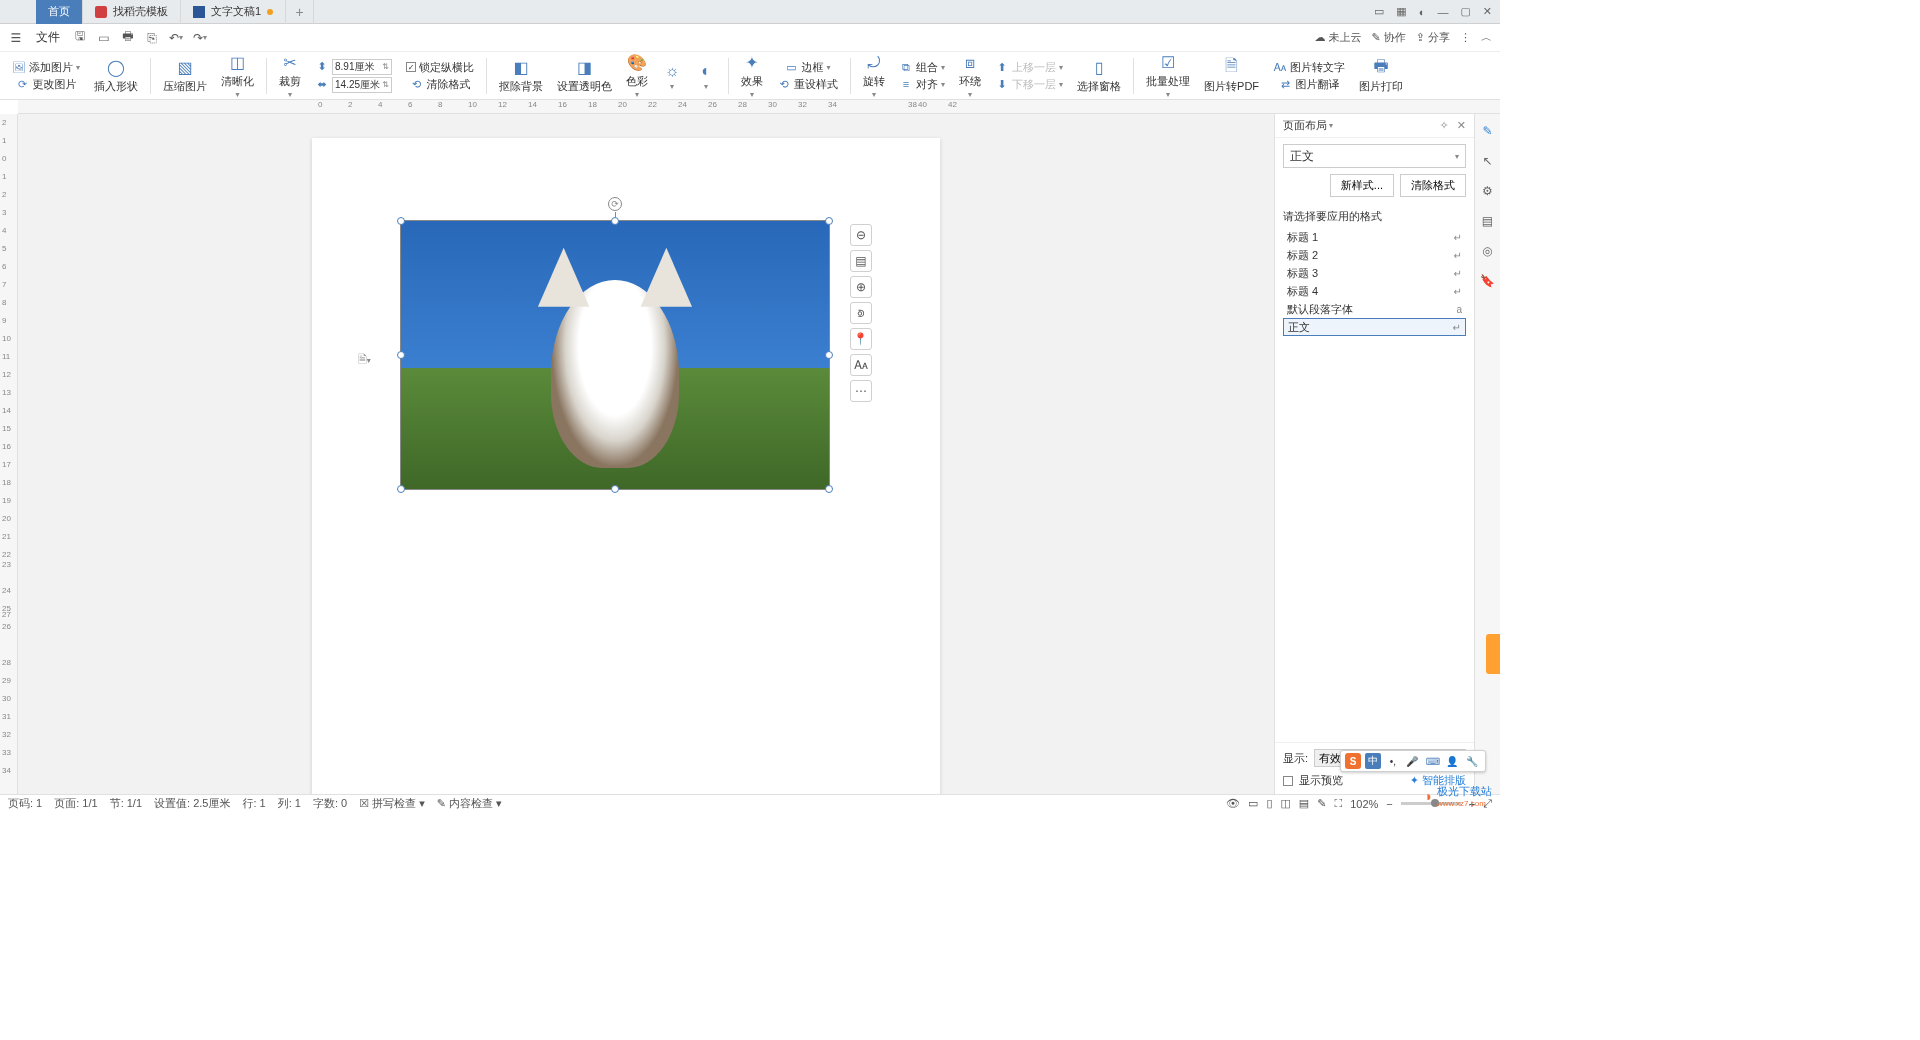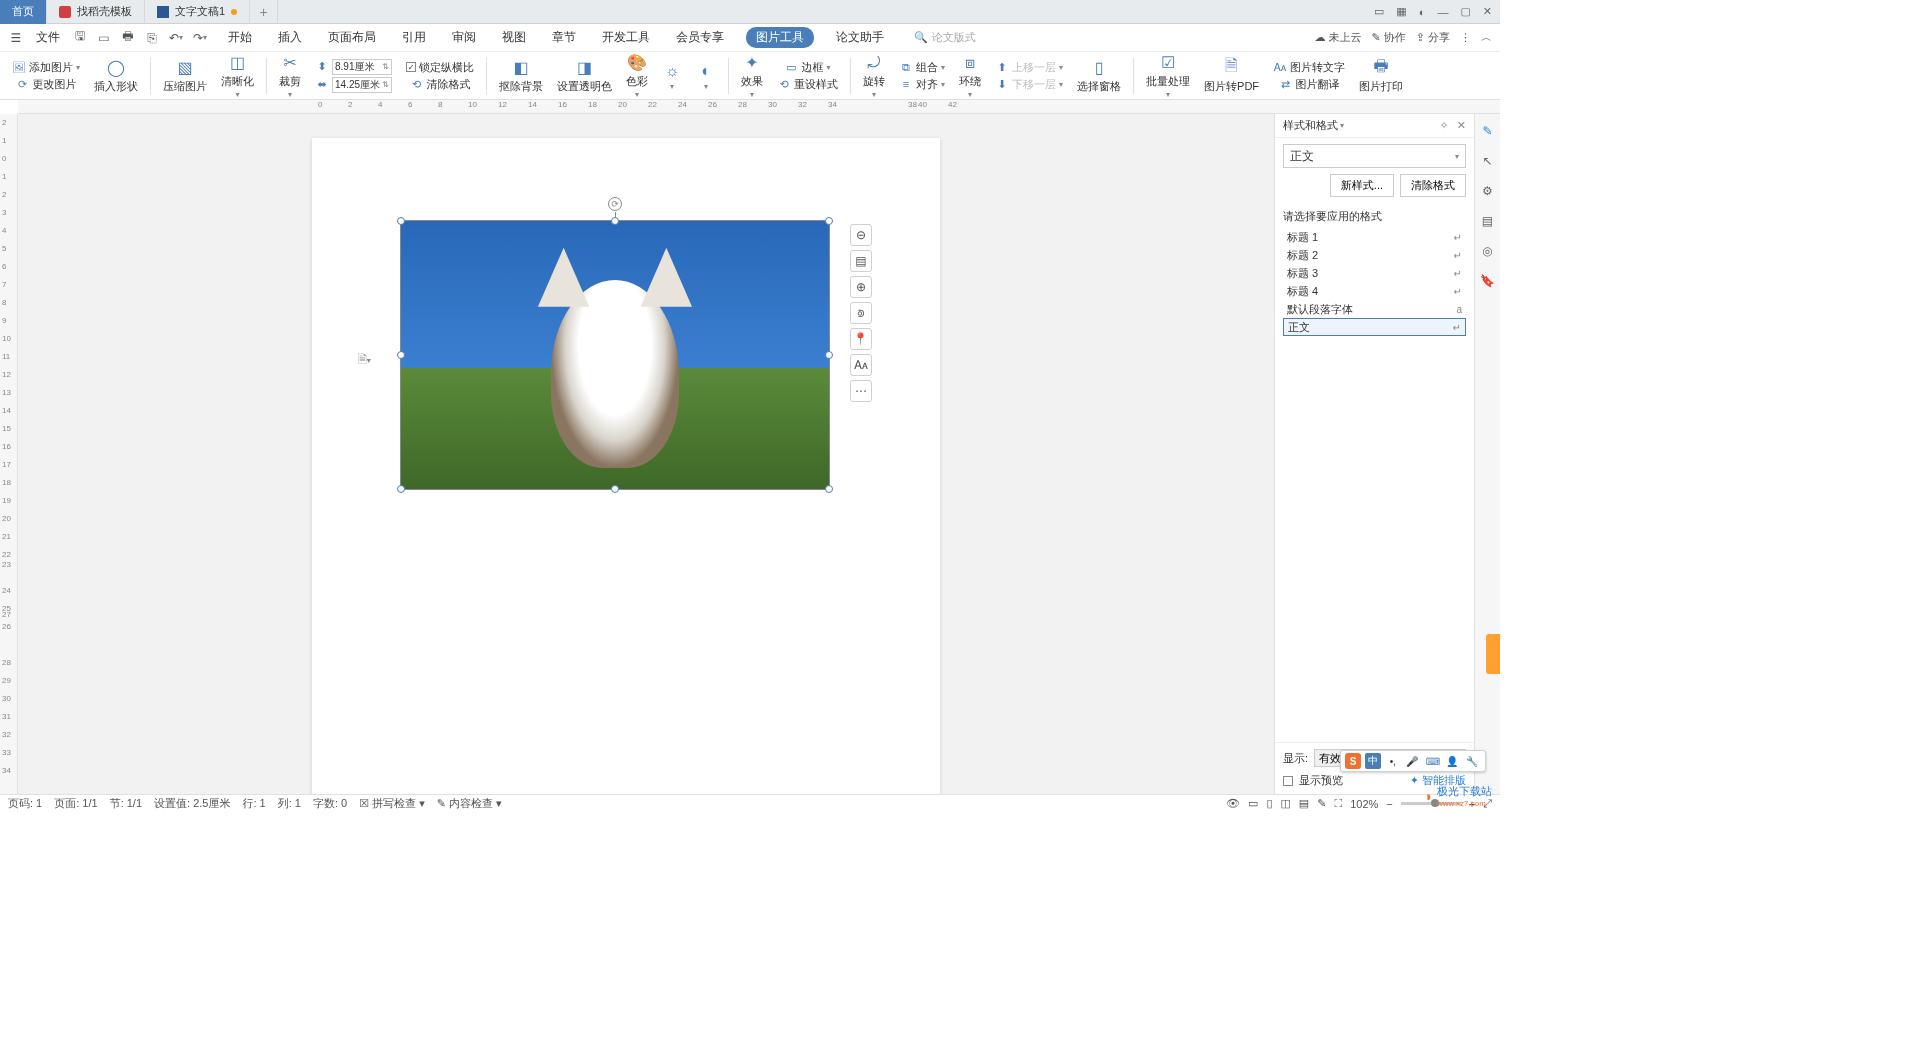--- a/index.html
+++ b/index.html
@@ -1,19 +1,19 @@
 <!DOCTYPE html>
 <html><head>
 <meta charset="utf-8">
 <style>
 * { margin: 0; padding: 0; box-sizing: border-box; font-family: "Microsoft YaHei", "PingFang SC", sans-serif; }
 body { background: #fff; font-size: 12px; color: #333; overflow: hidden; width: 1500px; height: 812px; position: relative; }
 
 
-.titlebar { height: 24px; background: #e8ebed; display: flex; align-items: center; border-bottom: 1px solid #d0d0d0; }
+.titlebar { height: 24px; background: #e8ebed; display: flex; align-items: center; border-bottom: 1px solid #d0d0d0; padding-left: 36px; }
 .tab { height: 24px; padding: 0 12px; display: flex; align-items: center; gap: 6px; font-size: 11px; cursor: pointer; border-right: 1px solid #d8d8d8; }
 .tab.home { background: #4a7ebb; color: #fff; }
 .tab .dot { width: 6px; height: 6px; border-radius: 50%; background: #f0a020; }
 .tab .doc-icon { width: 12px; height: 12px; background: #2b5797; display: inline-block; }
 .tab .tpl-icon { width: 12px; height: 12px; background: #d04040; border-radius: 2px; display: inline-block; }
 .tab.new { width: 28px; justify-content: center; font-size: 14px; color: #888; }
 .win-controls { margin-left: auto; display: flex; align-items: center; gap: 12px; padding-right: 8px; color: #666; }
 .win-controls span { cursor: pointer; font-size: 11px; }
 
 
@@ -135,34 +135,20 @@
 <div class="menubar">
   <div class="menu-left">
     <span class="mini-icon">☰</span>
     <span class="file-btn">文件</span>
     <span class="mini-icon">🖫</span>
     <span class="mini-icon">▭</span>
     <span class="mini-icon">🖶</span>
     <span class="mini-icon">⎘</span>
     <span class="mini-icon">↶<span class="arr">▾</span></span>
     <span class="mini-icon">↷<span class="arr">▾</span></span>
-  </div>
-  <div class="tabs-row">
-    <span class="menu-tab">开始</span>
-    <span class="menu-tab">插入</span>
-    <span class="menu-tab">页面布局</span>
-    <span class="menu-tab">引用</span>
-    <span class="menu-tab">审阅</span>
-    <span class="menu-tab">视图</span>
-    <span class="menu-tab">章节</span>
-    <span class="menu-tab">开发工具</span>
-    <span class="menu-tab">会员专享</span>
-    <span class="menu-tab active">图片工具</span>
-    <span class="menu-tab">论文助手</span>
-    <span class="search-box">🔍 <span>论文版式</span></span>
   </div>
   <div class="menubar-right">
     <span>☁ <span>未上云</span></span>
     <span>✎ <span>协作</span></span>
     <span>⇪ <span>分享</span></span>
     <span>⋮</span>
     <span>︿</span>
   </div>
 </div>
 
@@ -417,21 +403,21 @@
       <div class="ft">⊕</div>
       <div class="ft">⟄</div>
       <div class="ft">📍</div>
       <div class="ft">🗛</div>
       <div class="ft">⋯</div>
     </div>
   </div>
 
   <div class="right-panel">
     <div class="rp-header">
-      <span>样式和格式</span>
+      <span>页面布局</span>
         <span class="arr" style="margin-left:2px">▾</span>
       <div class="sp">
           <span>✧</span>
           <span>✕</span>
         </div>
     </div>
     <div class="rp-select">
         <span>正文</span>
         <span class="arr">▾</span>
       </div>

